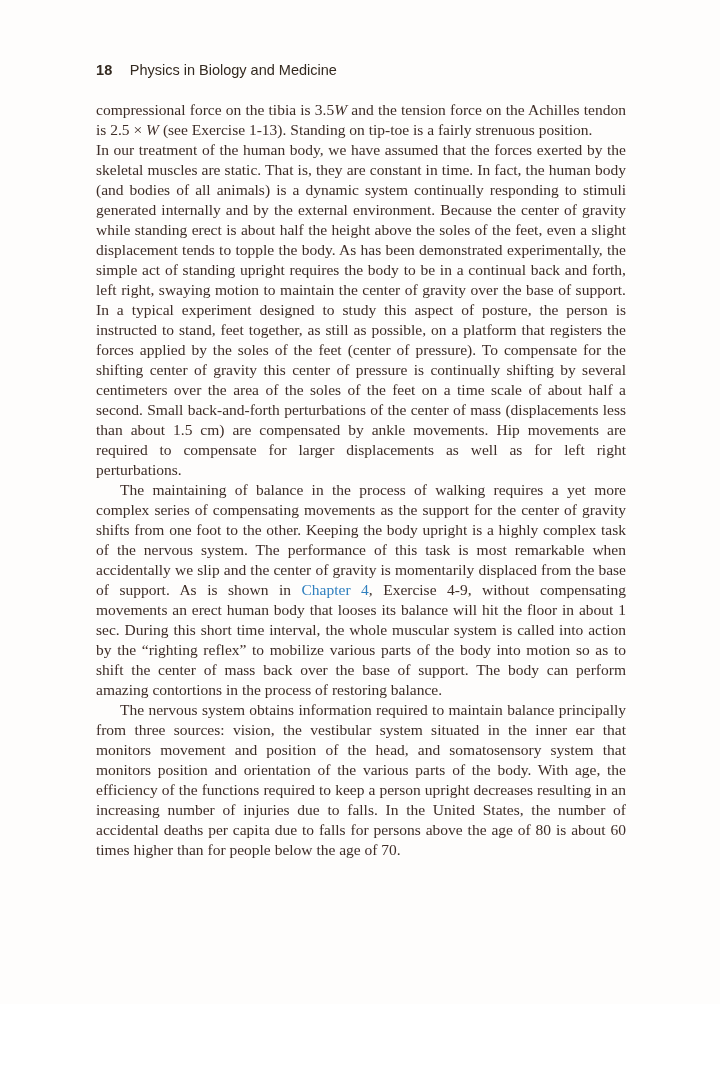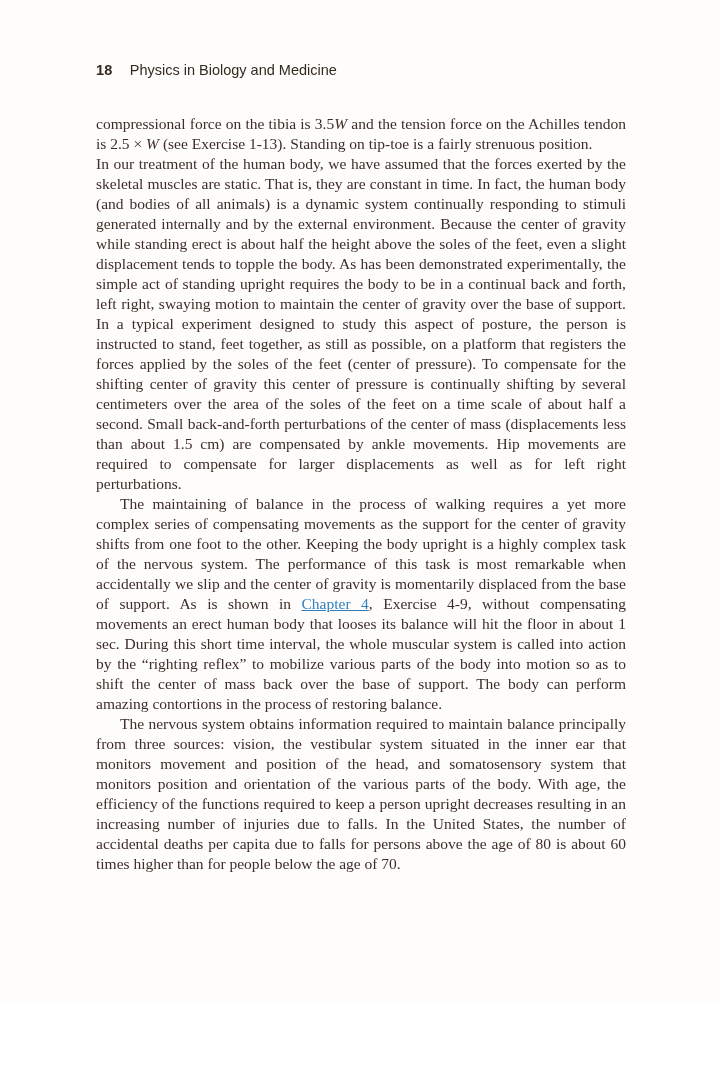--- a/index.html
+++ b/index.html
@@ -9,25 +9,25 @@
     font-family:"Liberation Serif","DejaVu Serif",serif;
   }
   
   .running-head{
     position:absolute;left:96px;top:62px;width:530px;
     font-family:"Liberation Sans","DejaVu Sans",sans-serif;
     font-size:14.5px;color:#33291f;
   }
   .pgnum{font-weight:bold;margin-right:17px;letter-spacing:.3px;}
   
-  .content{position:absolute;left:96px;top:114px;width:530px;color:#3e2d27;}
+  .content{position:absolute;left:96px;top:100px;width:530px;color:#3e2d27;}
   .para{font-size:15.5px;line-height:20px;text-align:justify;text-justify:inter-word;}
   .para.indent{text-indent:1.55em;}
   .para i{font-style:italic;}
-  .link{color:#2f7fbe;cursor:pointer;text-decoration:underline;}
+  .link{color:#2f7fbe;cursor:pointer;}
   .sec-head{
     margin:25px 0 15px 0;
     font-family:"Liberation Sans","DejaVu Sans",sans-serif;
     font-size:17.5px;font-weight:bold;color:#241b16;letter-spacing:.2px;
   }
   .sec-num{margin-right:21px;}
   
   .footer-left{
     position:absolute;left:30px;top:1008px;height:70px;
     display:flex;align-items:center;gap:11px;

